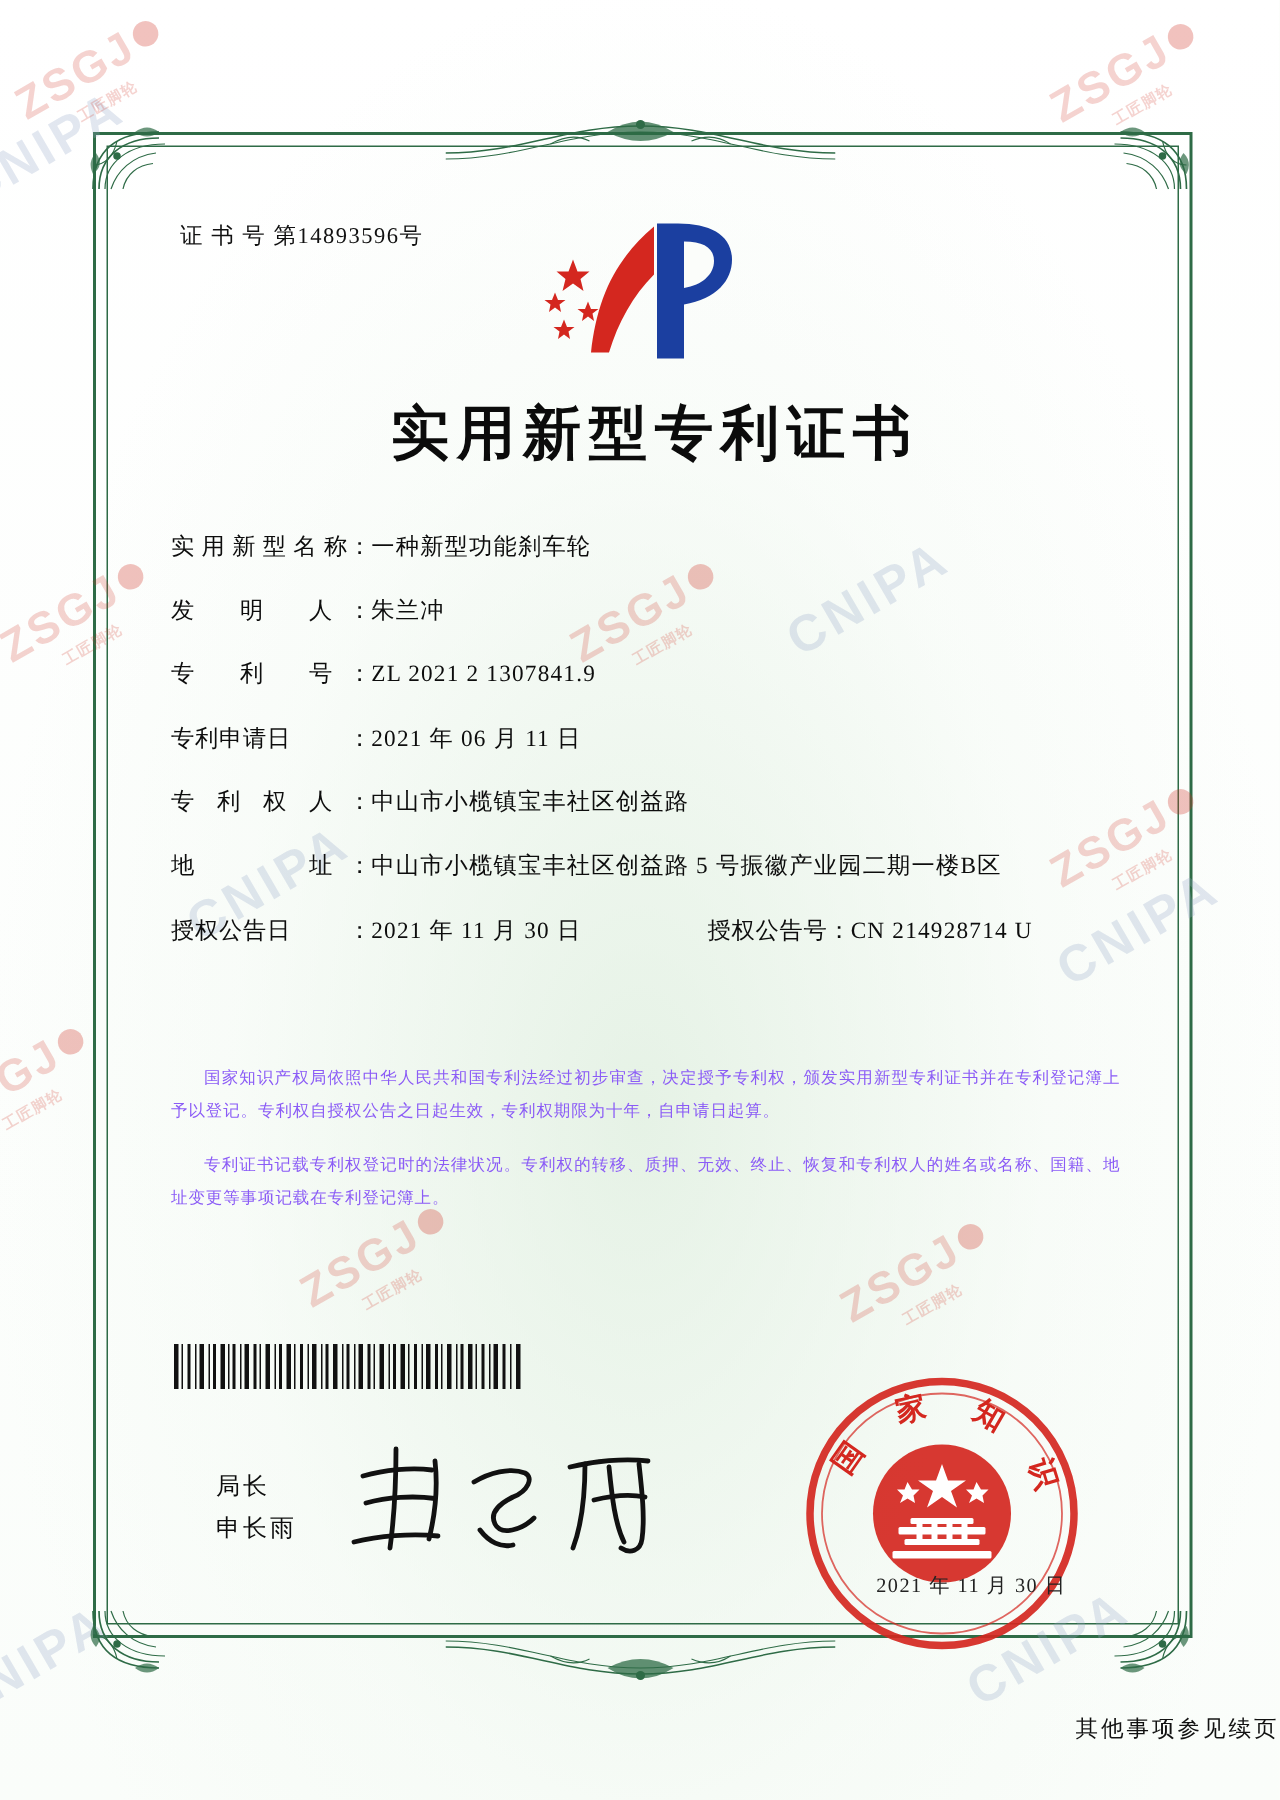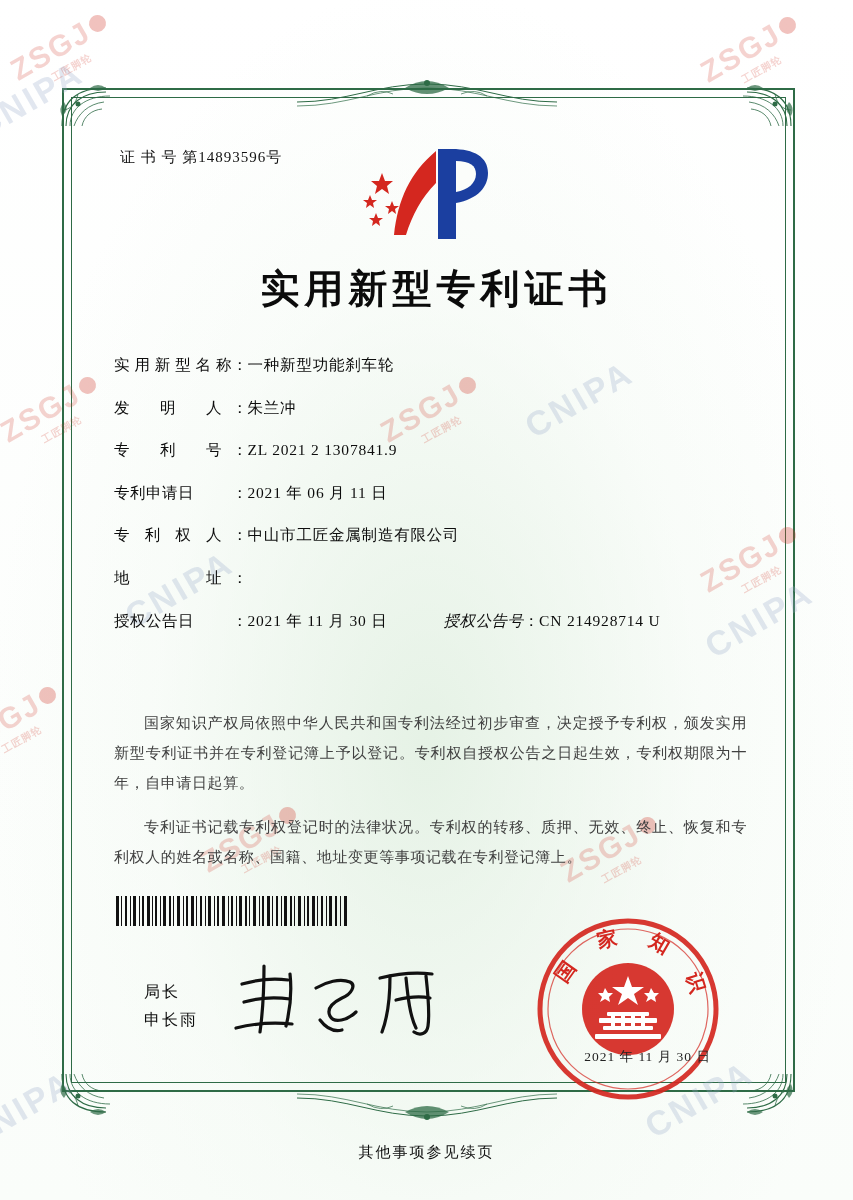--- a/index.html
+++ b/index.html
@@ -179,33 +179,32 @@
     justify-content: space-between;
   }
   .field-label.spread > span { display: inline-block; }
   .field-colon {
     flex: 0 0 12px;
   }
   .field-value {
     letter-spacing: 0.8px;
   }
   .field-row.two-col .second-label {
-    margin-left: 56px;
+    margin-left: 84px;
     letter-spacing: 0.5px;
-    font-style: italic;
   }
 
   .paragraphs {
     position: absolute;
     left: 52px;
     right: 44px;
     top: 620px;
-    font-size: 15px;
+    font-size: 11px;
     line-height: 2.0;
-    color: #404040;
+    color: #8b5cf6;
     letter-spacing: 0.6px;
     text-align: justify;
   }
   .paragraphs p {
     margin: 0 0 14px 0;
     text-indent: 2em;
   }
 
   .barcode {
     position: absolute;
@@ -259,21 +258,21 @@
     font-size: 14px;
     color: #111;
     letter-spacing: 1px;
   }
 
   .footer-note {
     position: absolute;
     left: 0;
     right: 0;
     bottom: 38px;
-    text-align: center;
+    text-align: right;
     font-size: 15px;
     color: #111;
     letter-spacing: 2px;
     z-index: 5;
   }
 </style>
 </head>
 <body>
 
 <div class="page-bg"></div>
@@ -453,29 +452,30 @@
     </div>
 
     <div class="field-row">
       <span class="field-label spread" style="width:108px;flex:0 0 108px;">
           <span>专</span>
           <span>利</span>
           <span>权</span>
           <span>人</span>
         </span>
       <span class="field-colon" style="margin-left:10px">：</span>
-      <span class="field-value">中山市工匠金属制造有限公司</span>
+      <span class="field-value">中山市小榄镇宝丰社区创益路</span>
     </div>
 
     <div class="field-row">
       <span class="field-label spread" style="width:108px;flex:0 0 108px;">
           <span>地</span>
           <span>址</span>
         </span>
       <span class="field-colon" style="margin-left:10px">：</span>
+      <span class="field-value">中山市小榄镇宝丰社区创益路 5 号振徽产业园二期一楼B区</span>
     </div>
 
     <div class="field-row two-col">
       <span class="field-label" style="width:100px;flex:0 0 100px;display:inline-block;">授权公告日</span>
       <span class="field-colon" style="margin-left:18px">：</span>
       <span class="field-value">2021 年 11 月 30 日</span>
       <span class="second-label">授权公告号</span>
       <span class="field-colon">：</span>
       <span class="field-value">CN 214928714 U</span>
     </div>

